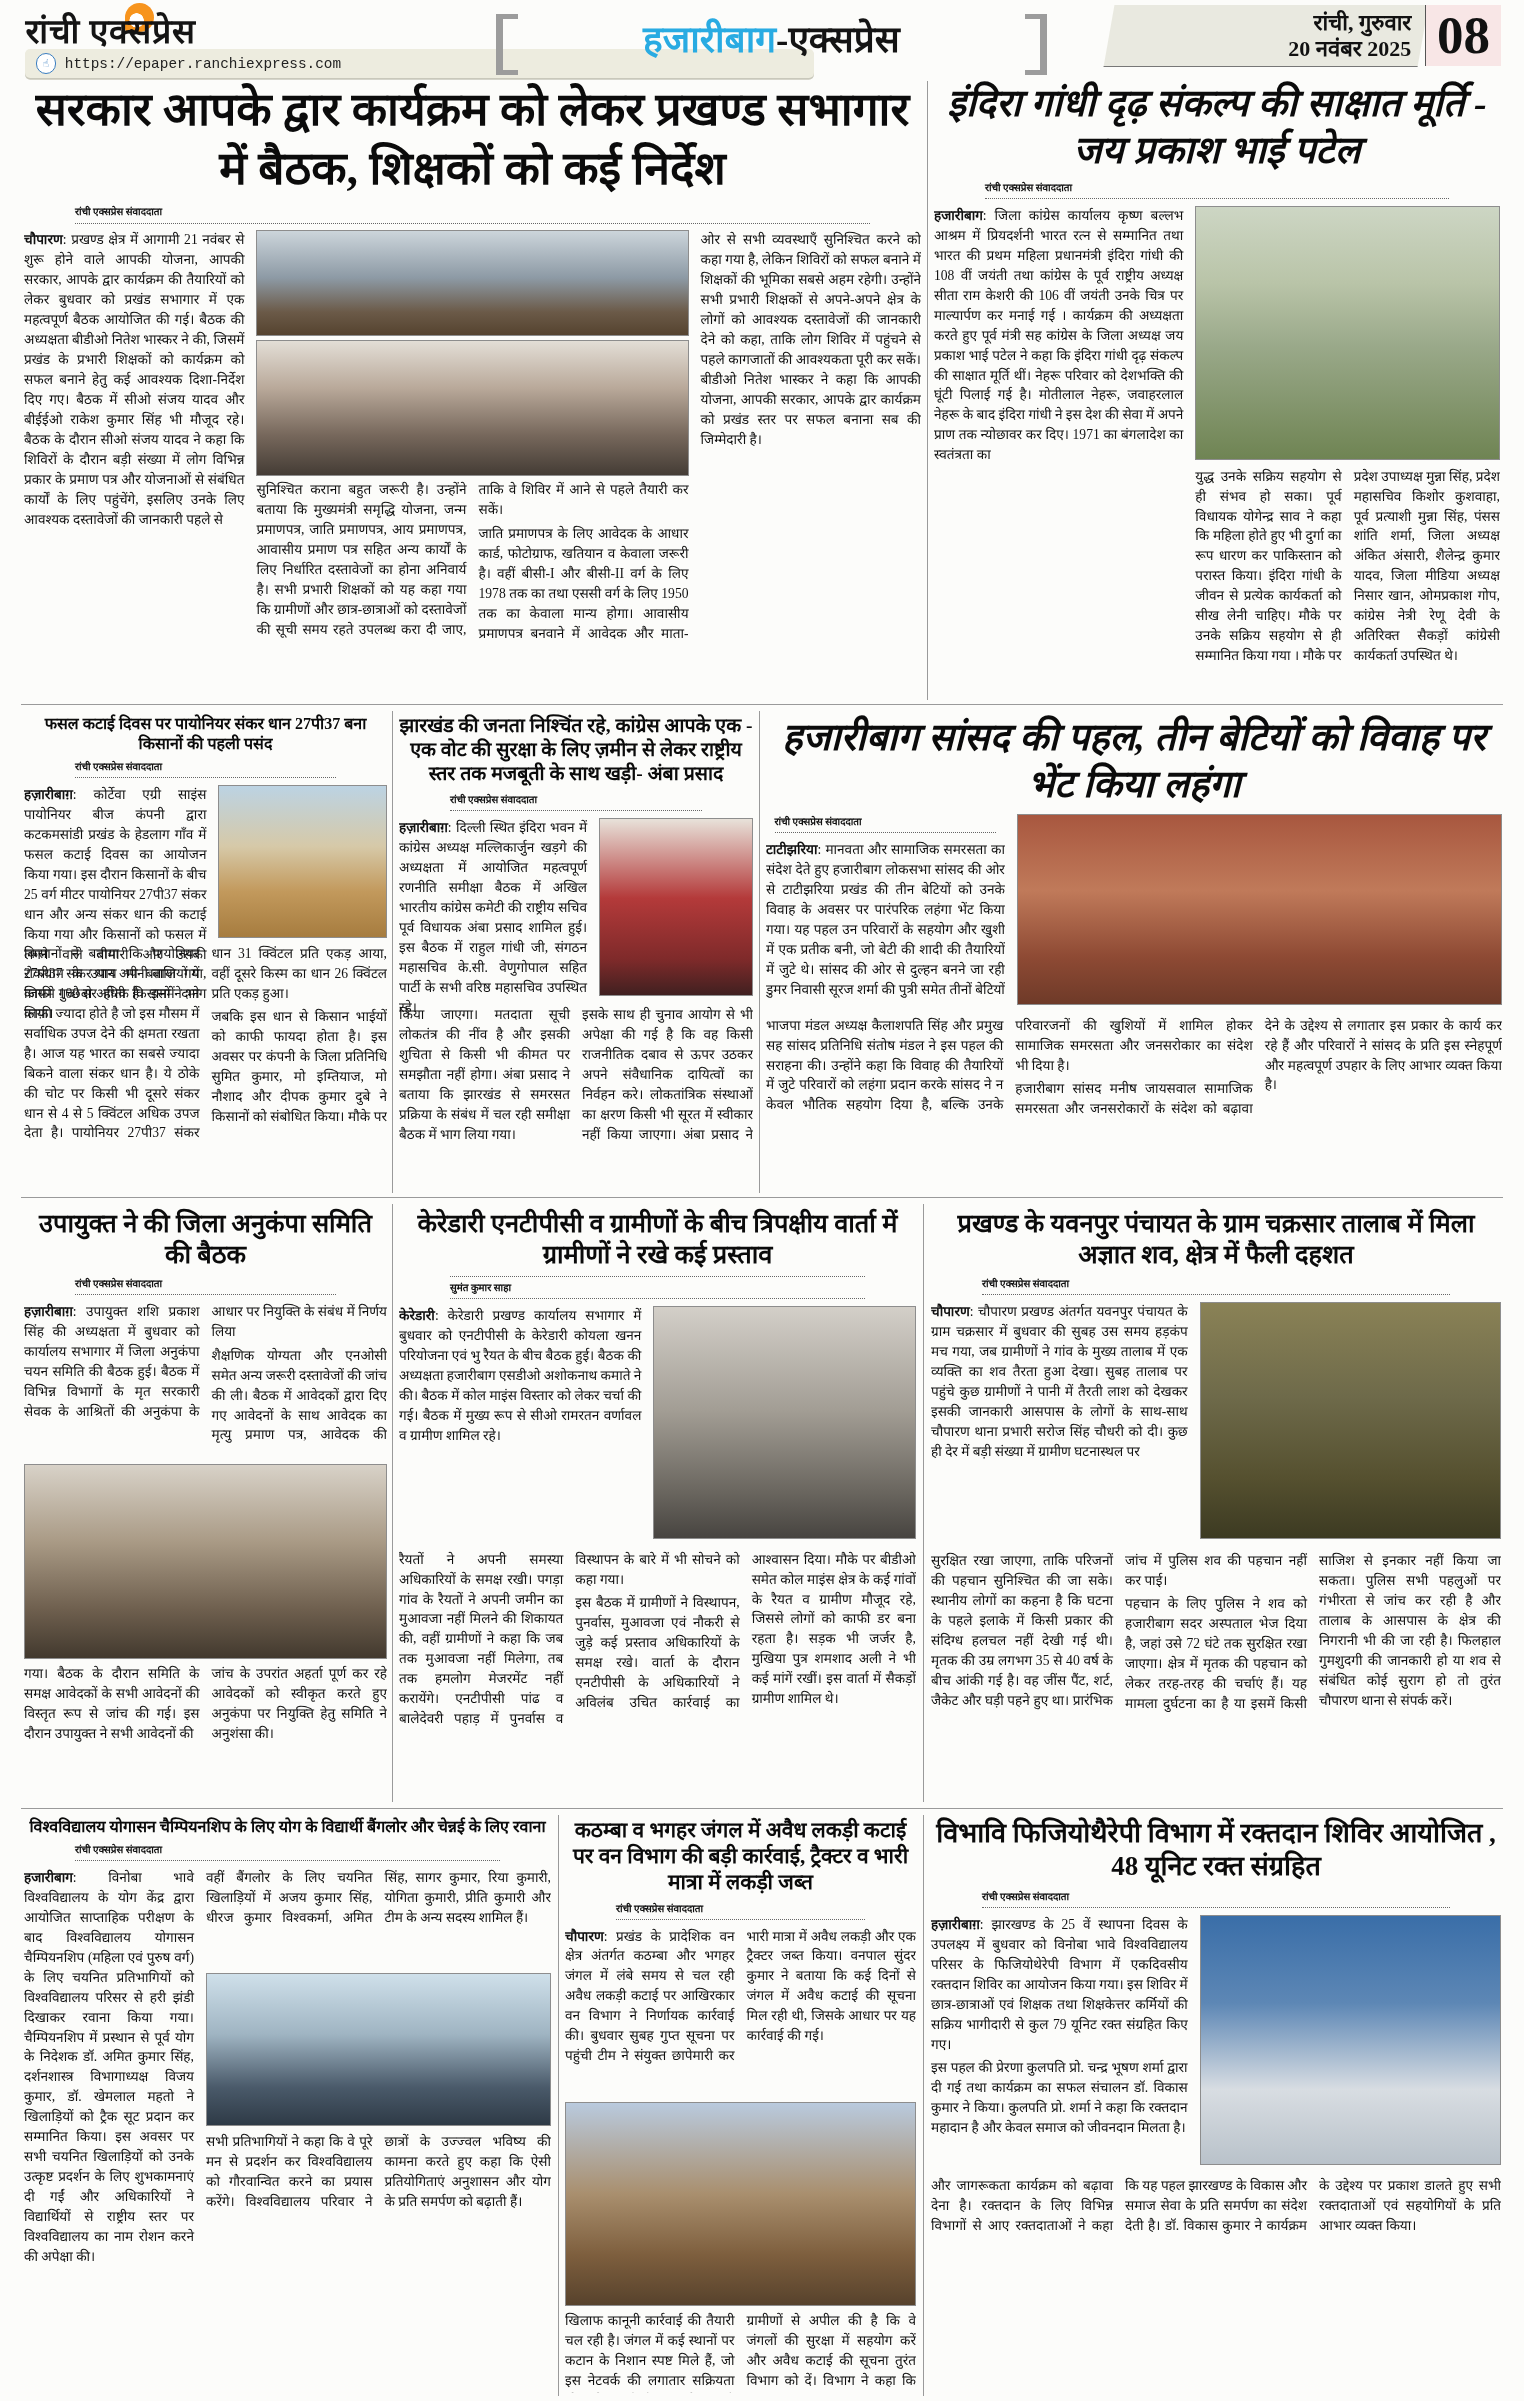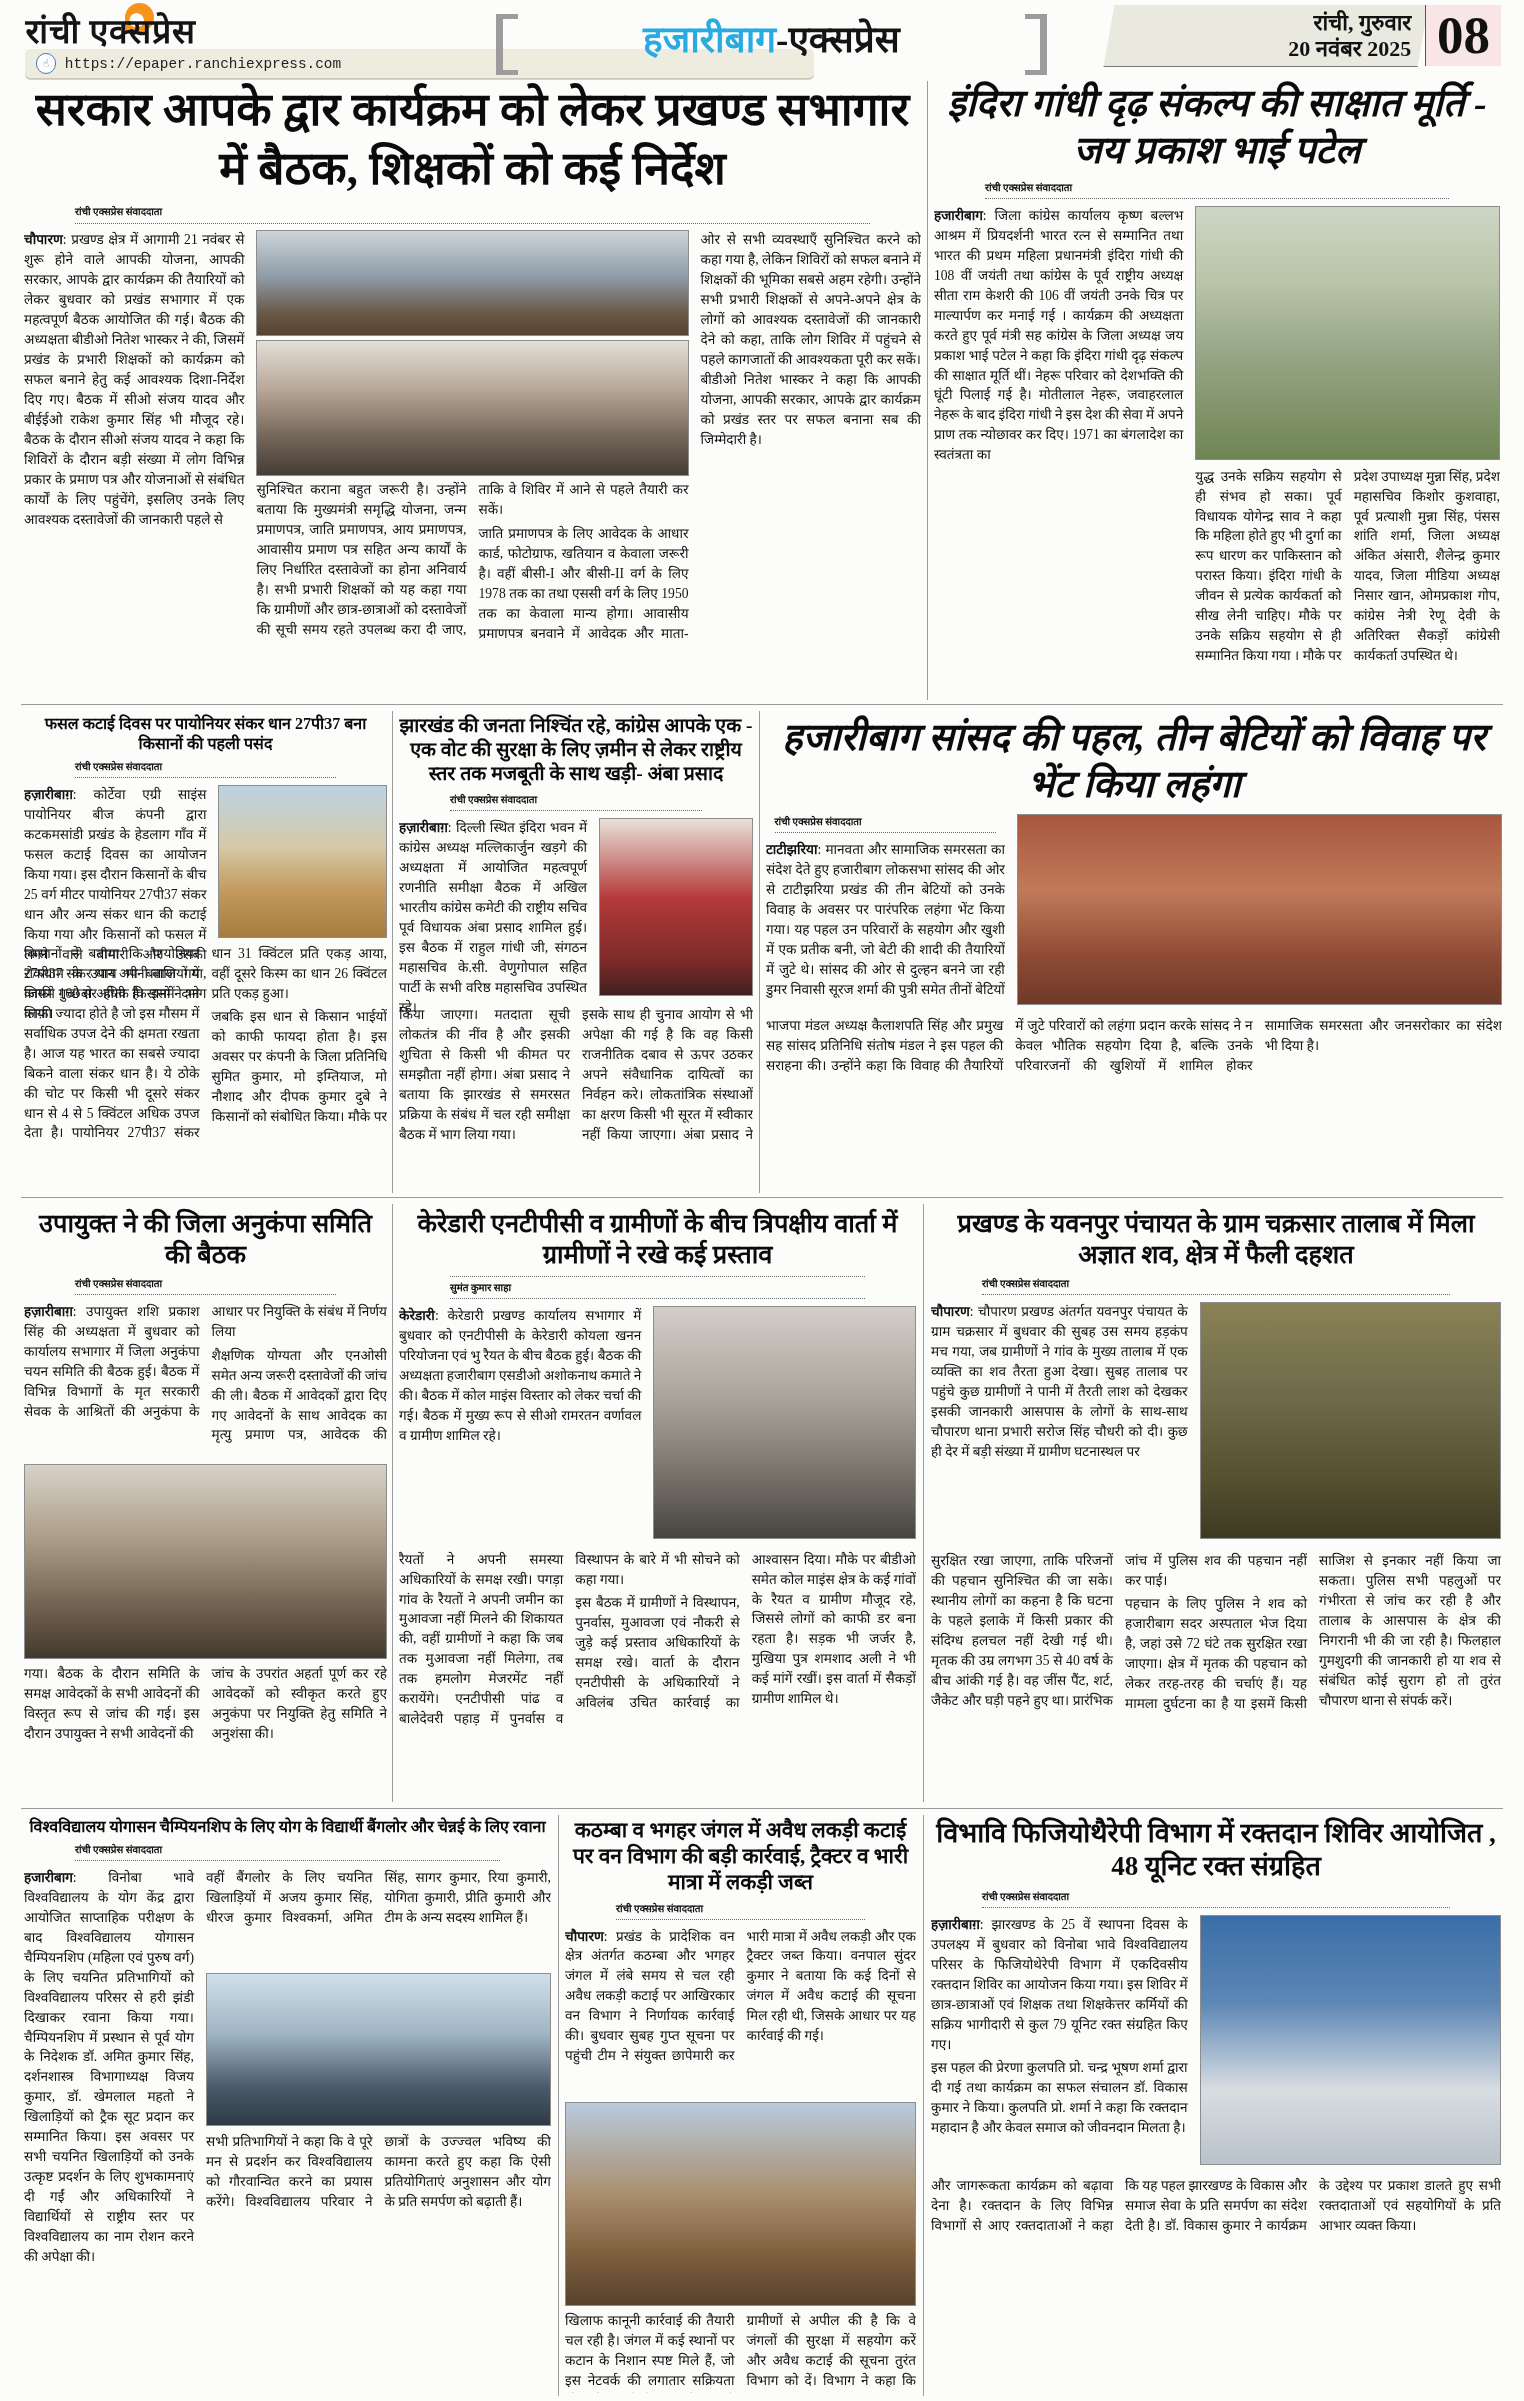--- a/index.html
+++ b/index.html
@@ -177,20 +177,21 @@
       <div style="width:33%">
         <div class="dateline" style="margin:0 8.5px 6.8px">रांची एक्सप्रेस संवाददाता</div>
         <div class="txt" style="height:161px;overflow:hidden">
           <span class="city">टाटीझरिया</span><span>: मानवता और सामाजिक समरसता का संदेश देते हुए हजारीबाग लोकसभा सांसद की ओर से टाटीझरिया प्रखंड की तीन बेटियों को उनके विवाह के अवसर पर पारंपरिक लहंगा भेंट किया गया। यह पहल उन परिवारों के सहयोग और खुशी में एक प्रतीक बनी, जो बेटी की शादी की तैयारियों में जुटे थे। सांसद की ओर से दुल्हन बनने जा रही डुमर निवासी सूरज शर्मा की पुत्री समेत तीनों बेटियों को लहंगा और शुभकामनाएं भेंट की गईं। वितरण के दौरान, टाटीझरिया निवासी कई ग्रामीण मौजूद रहे।</span>
         </div>
       </div>
       <div class="photo ph-brick" style="width:67%;height:191px"></div>
     </div>
     <div class="txt cols-3" style="height:178px;overflow:hidden;margin-top:6.8px">
       <p>भाजपा मंडल अध्यक्ष कैलाशपति सिंह और प्रमुख सह सांसद प्रतिनिधि संतोष मंडल ने इस पहल की सराहना की। उन्होंने कहा कि विवाह की तैयारियों में जुटे परिवारों को लहंगा प्रदान करके सांसद ने न केवल भौतिक सहयोग दिया है, बल्कि उनके परिवारजनों की खुशियों में शामिल होकर सामाजिक समरसता और जनसरोकार का संदेश भी दिया है।</p>
+        <p>हजारीबाग सांसद मनीष जायसवाल सामाजिक समरसता और जनसरोकारों के संदेश को बढ़ावा देने के उद्देश्य से लगातार इस प्रकार के कार्य कर रहे हैं और परिवारों ने सांसद के प्रति इस स्नेहपूर्ण और महत्वपूर्ण उपहार के लिए आभार व्यक्त किया है।</p>
     </div>
   </section>
 
   <section class="article" style="left:24px;top:1206px;width:363px;height:595px">
     <h2 class="hl hl-md">उपायुक्त ने की जिला अनुकंपा समिति की बैठक</h2>
     <div class="dateline">रांची एक्सप्रेस संवाददाता</div>
     <div class="txt cols-2" style="height:157px;overflow:hidden">
       <p><span class="city">हज़ारीबाग़</span><span>: उपायुक्त शशि प्रकाश सिंह की अध्यक्षता में बुधवार को कार्यालय सभागार में जिला अनुकंपा चयन समिति की बैठक हुई। बैठक में विभिन्न विभागों के मृत सरकारी सेवक के आश्रितों की अनुकंपा के आधार पर नियुक्ति के संबंध में निर्णय लिया</span></p>
       <p>शैक्षणिक योग्यता और एनओसी समेत अन्य जरूरी दस्तावेजों की जांच की ली। बैठक में आवेदकों द्वारा दिए गए आवेदनों के साथ आवेदक का मृत्यु प्रमाण पत्र, आवेदक की शैक्षणिक योग्यता, आवासीय, चरित्र प्रमाण पत्र, उम्र प्रमाण पत्र, इत्यादि अन्य आवश्यक प्रमाण पत्र सहित अन्य दस्तावेजों की जांच की गई।</p>
     </div>

